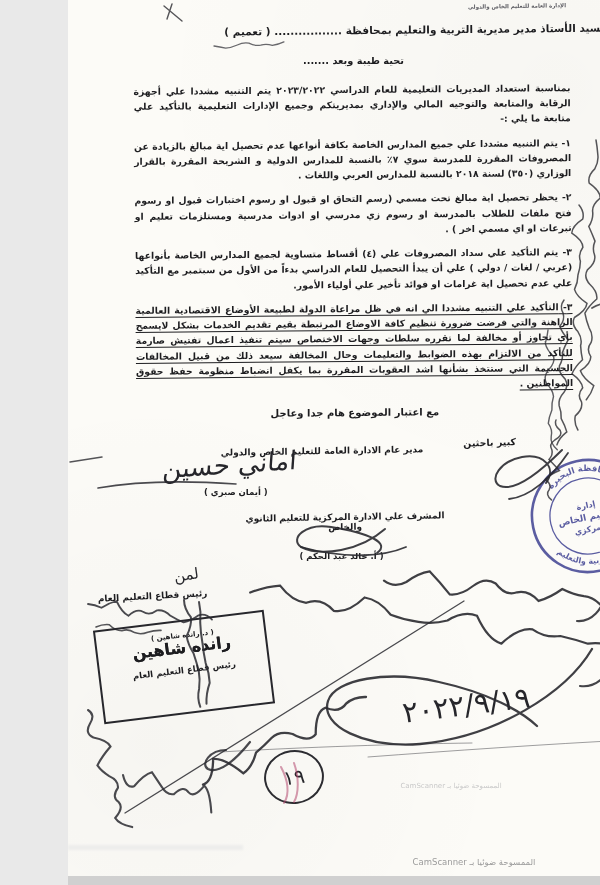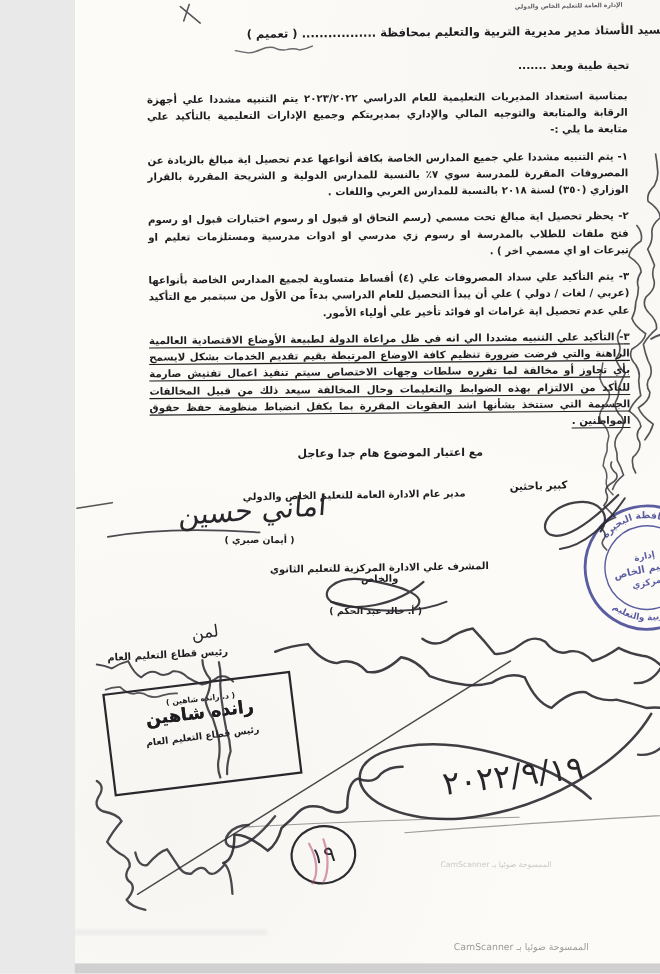--- a/index.html
+++ b/index.html
@@ -12,21 +12,21 @@
       #fcfbf7;
     border-right:1px solid #c2c2c2;}
   .edge-right{position:absolute;left:575px;top:0;width:25px;height:885px;
     background:linear-gradient(90deg,#c9c9c9,#dcdcdc);}
   .edge-bottom{position:absolute;left:0;top:876px;width:600px;height:9px;background:#d0d0d0;}
   .abs{position:absolute;}
   .dept-header{top:3px;left:388px;width:122px;font-size:5.5px;color:#606066;
     text-align:center;font-weight:bold;transform:rotate(-1deg);}
   .salutation{top:24px;right:34px;width:472px;font-size:10.5px;font-weight:bold;
     transform:rotate(-0.6deg);letter-spacing:.2px;}
-  .greeting{top:55px;right:70px;width:437px;font-weight:bold;font-size:9.8px;}
+  .greeting{top:55px;right:70px;width:437px;text-align:center;font-weight:bold;font-size:9.8px;}
   .body-text{top:82px;right:70px;width:437px;font-size:9.3px;font-weight:bold;
     line-height:1.64;text-align:justify;transform:rotate(-0.5deg);}
   .body-text p{margin:0 0 9px 0;}
   .underlined{text-decoration:underline;text-decoration-thickness:1px;text-underline-offset:3px;}
   .closing{text-align:center;font-size:10px;margin-top:13px !important;}
   .sig-chief{top:437px;left:388px;width:60px;font-size:9.5px;font-weight:bold;transform:rotate(-2deg);}
   .sig-gm-title{top:446px;left:138px;width:232px;font-size:9px;font-weight:bold;text-align:center;transform:rotate(-1deg);}
   .hand{color:#26262b;transform-origin:center;}
   .hand-amany{top:452px;left:28px;width:200px;font-size:26px;transform:skewX(-8deg) rotate(-4deg);}
   .sig-gm-name{top:487px;left:136px;width:90px;font-size:8.5px;font-weight:bold;text-align:left;}

